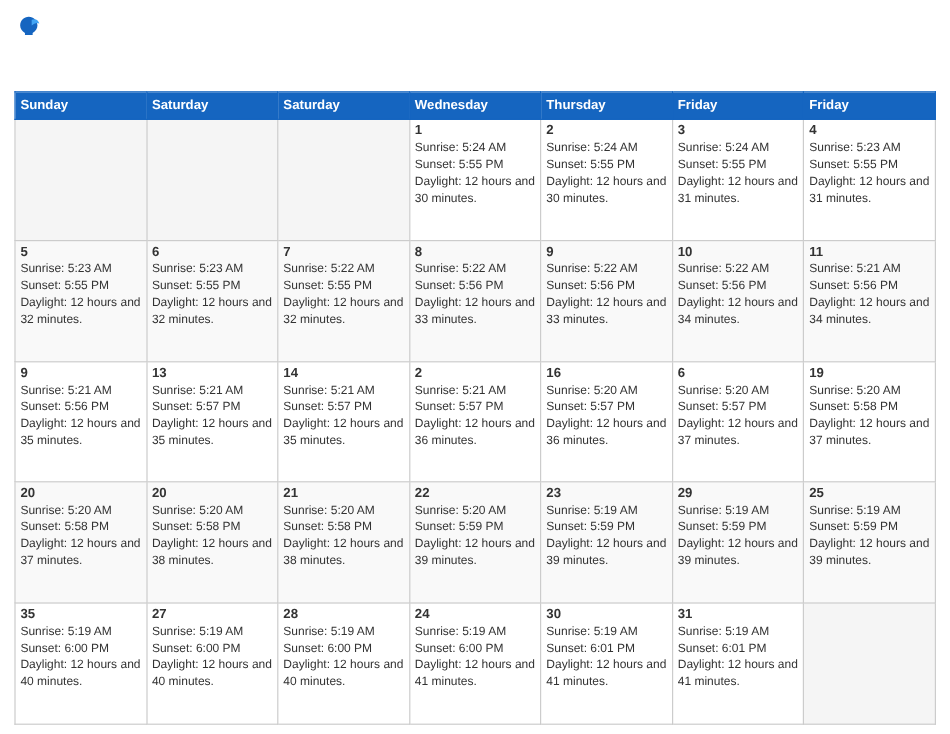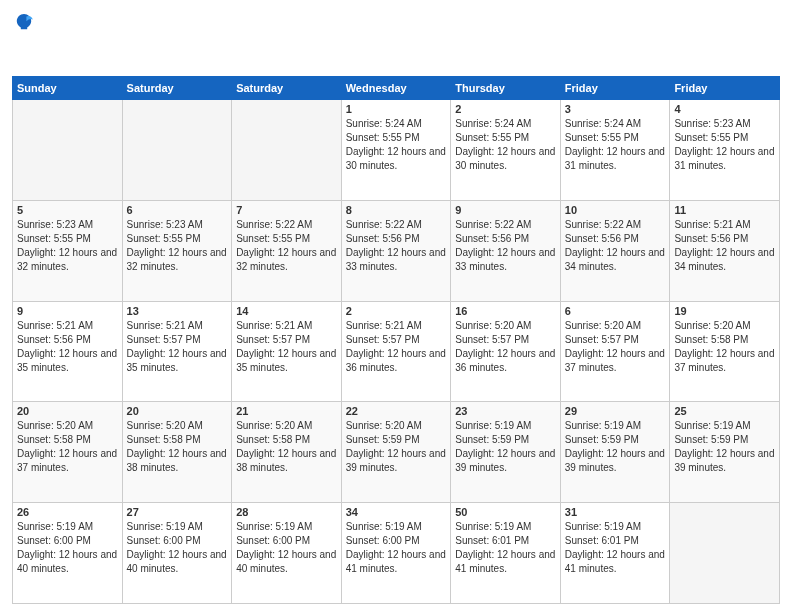--- a/index.html
+++ b/index.html
@@ -238,37 +238,37 @@
             <div class="day-number">29</div>
             <div class="day-info">Sunrise: 5:19 AM<br>Sunset: 5:59 PM<br>Daylight: 12 hours and 39 minutes.</div>
           </td>
           <td>
             <div class="day-number">25</div>
             <div class="day-info">Sunrise: 5:19 AM<br>Sunset: 5:59 PM<br>Daylight: 12 hours and 39 minutes.</div>
           </td>
         </tr>
         <tr>
           <td>
-            <div class="day-number">26</div>
+            <div class="day-number">35</div>
             <div class="day-info">Sunrise: 5:19 AM<br>Sunset: 6:00 PM<br>Daylight: 12 hours and 40 minutes.</div>
           </td>
           <td>
             <div class="day-number">27</div>
             <div class="day-info">Sunrise: 5:19 AM<br>Sunset: 6:00 PM<br>Daylight: 12 hours and 40 minutes.</div>
           </td>
           <td>
             <div class="day-number">28</div>
             <div class="day-info">Sunrise: 5:19 AM<br>Sunset: 6:00 PM<br>Daylight: 12 hours and 40 minutes.</div>
           </td>
           <td>
-            <div class="day-number">34</div>
+            <div class="day-number">24</div>
             <div class="day-info">Sunrise: 5:19 AM<br>Sunset: 6:00 PM<br>Daylight: 12 hours and 41 minutes.</div>
           </td>
           <td>
-            <div class="day-number">50</div>
+            <div class="day-number">30</div>
             <div class="day-info">Sunrise: 5:19 AM<br>Sunset: 6:01 PM<br>Daylight: 12 hours and 41 minutes.</div>
           </td>
           <td>
             <div class="day-number">31</div>
             <div class="day-info">Sunrise: 5:19 AM<br>Sunset: 6:01 PM<br>Daylight: 12 hours and 41 minutes.</div>
           </td>
           <td class="empty"></td>
         </tr>
       </tbody>
   </table>

